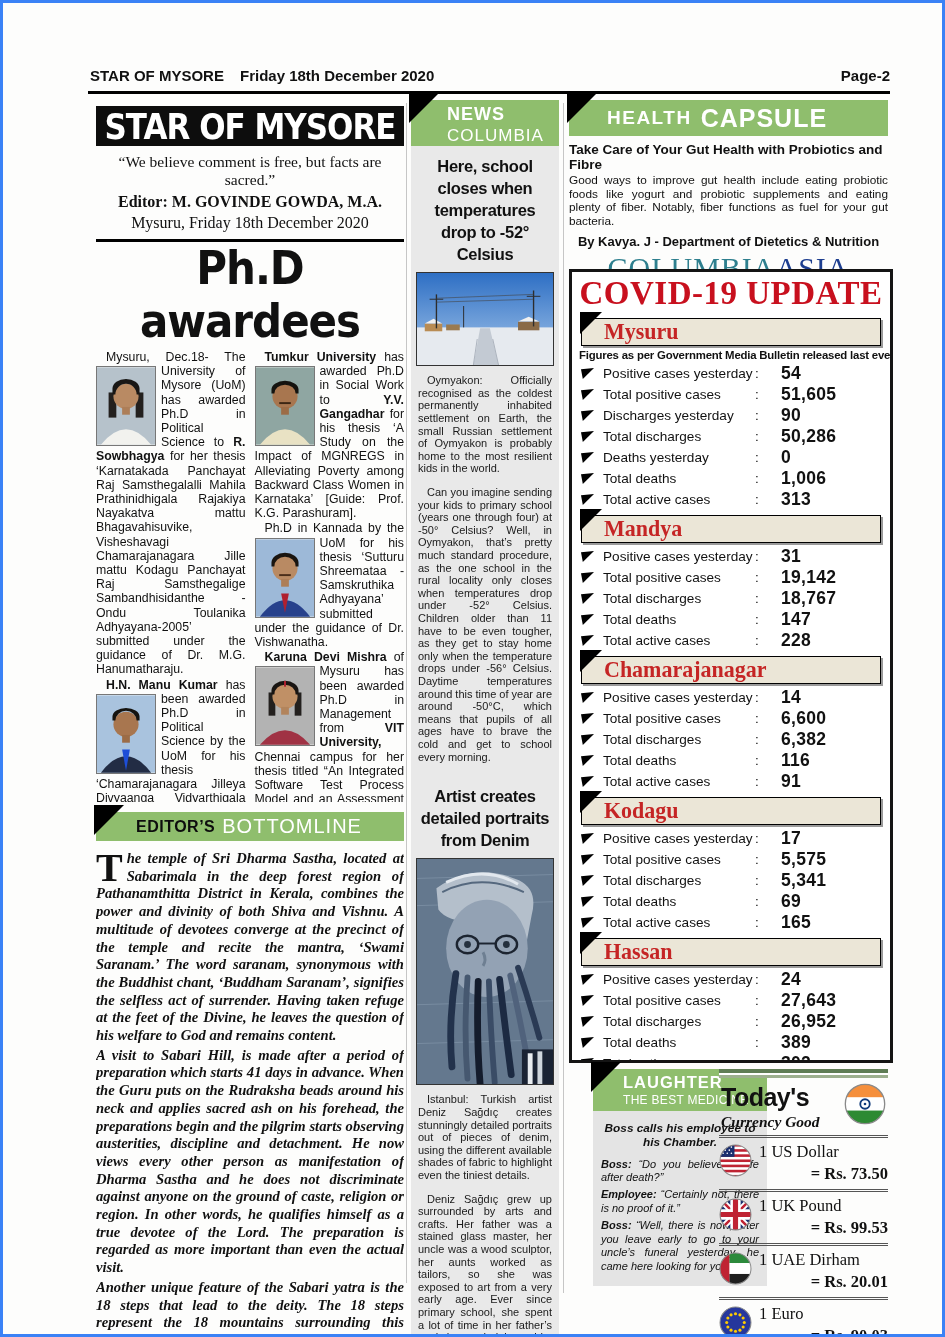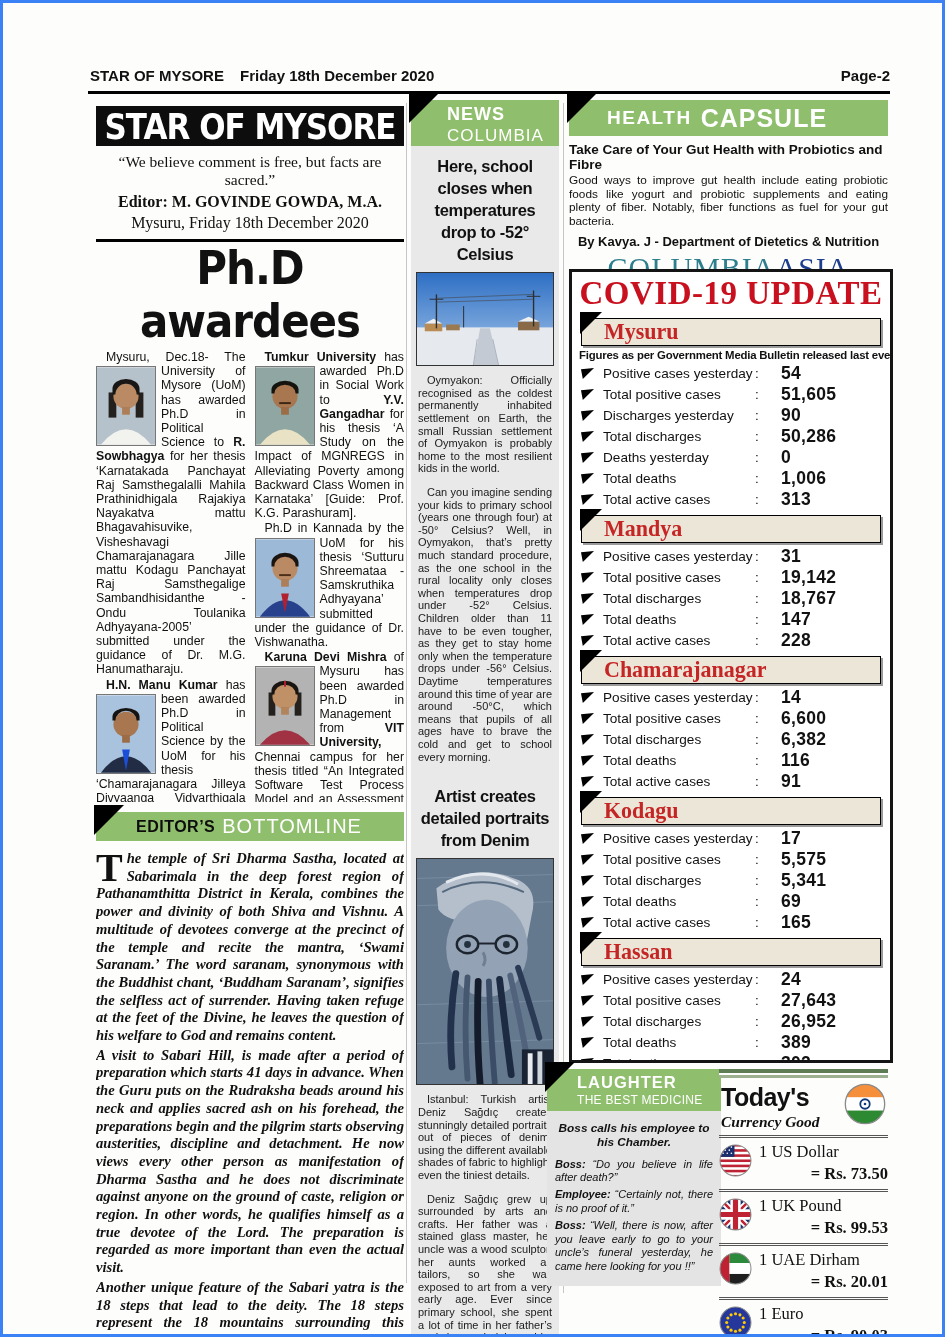--- a/index.html
+++ b/index.html
@@ -84,21 +84,21 @@
   .d-name{font-family:"Liberation Serif",serif;font-weight:bold;font-size:22px;color:#c52525;
       transform:scaleY(1.05);}
   .d-note{font-weight:bold;font-size:11.4px;letter-spacing:-.2px;margin:1px 0 2px 0;white-space:nowrap;}
   .d-row{display:flex;align-items:center;height:21px;}
   .flag-bullet{flex:0 0 13px;height:11px;background:#000;
       clip-path:polygon(0 12%,100% 0,14% 100%);margin:0 9px 0 2px;}
   .d-label{flex:0 0 152px;font-size:13.6px;}
   .d-colon{flex:0 0 26px;font-size:13.6px;}
   .d-value{font-weight:bold;font-size:17.5px;letter-spacing:.3px;}
   
-  .laughter{position:absolute;left:544px;top:1066px;width:174px;}
+  .laughter{position:absolute;left:590px;top:1066px;width:174px;}
   .laugh-bar{padding:4px 0 4px 30px;}
   .laugh-bar .l1{display:block;color:#fff;font-weight:bold;font-size:16.5px;letter-spacing:1px;}
   .laugh-bar .l2{display:block;color:#fff;font-size:12px;letter-spacing:.3px;margin-top:1px;}
   .laugh-body{background:#e4e4e4;padding:9px 8px;font-size:11px;line-height:13.8px;}
   .laugh-intro{font-weight:bold;font-style:italic;font-size:11.8px;text-align:center;margin:2px 0 8px 0;}
   .laugh-line{font-style:italic;text-align:justify;margin:0 0 3px 0;}
   .laugh-line b{font-style:italic;}
   
   .currency{position:absolute;left:716px;top:1066px;width:169px;}
   .cur-top{height:4px;background:#5f7d55;border-bottom:2px solid #fff;box-shadow:0 3px 0 #9db08f;}

